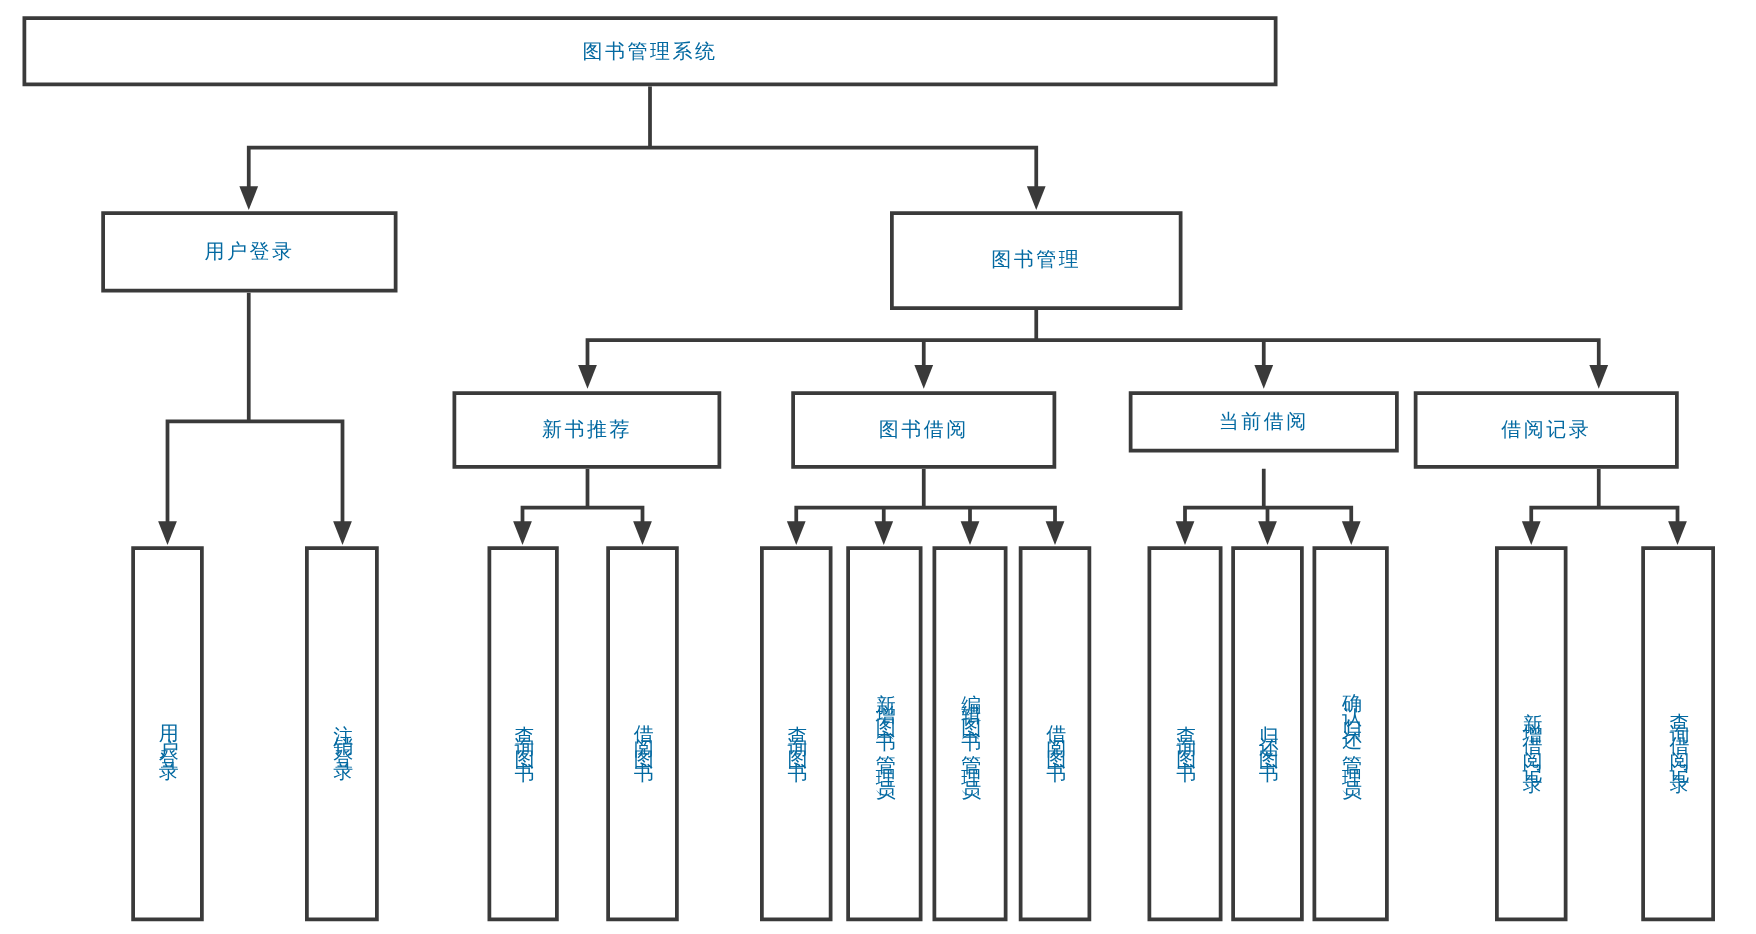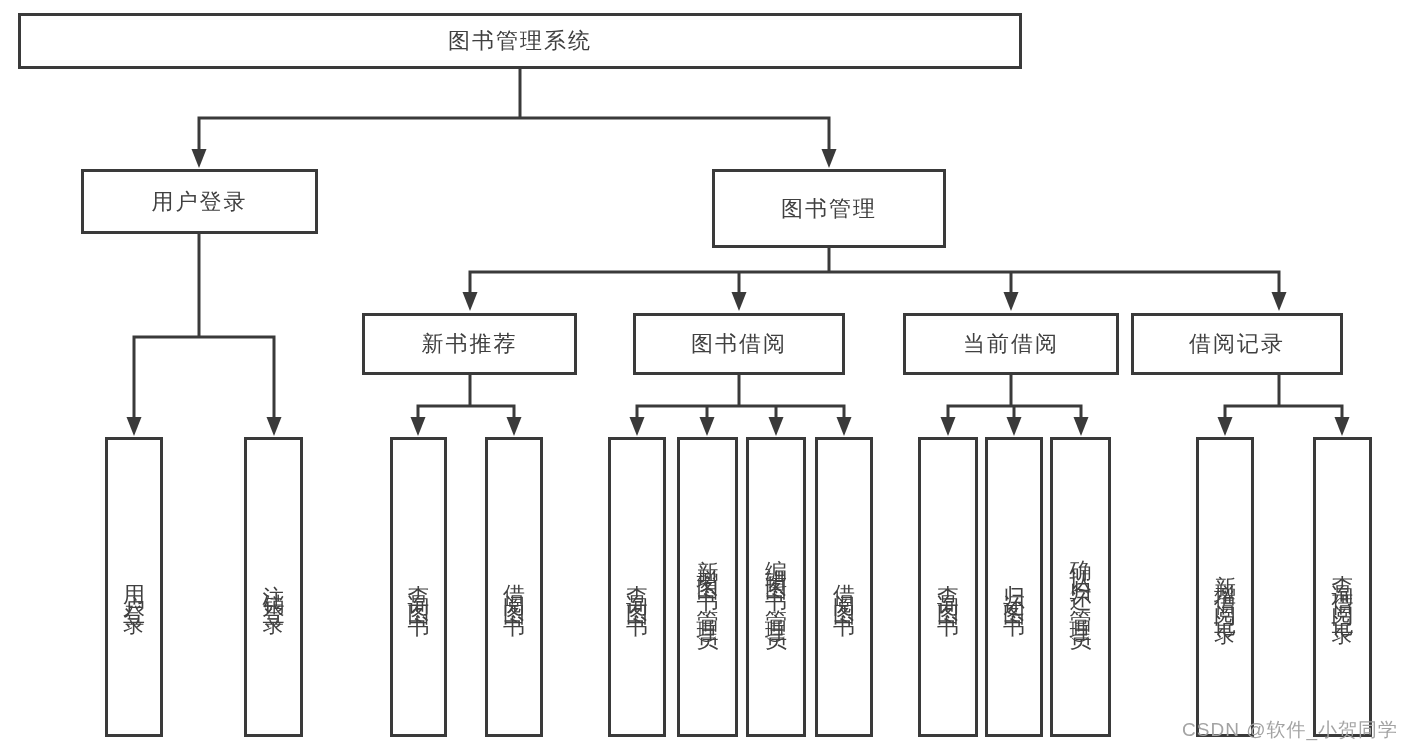--- a/index.html
+++ b/index.html
@@ -18,22 +18,22 @@
     pointer-events: none;
   }
   .node {
     position: absolute;
     box-sizing: border-box;
     background: #ffffff;
     border: 3px solid #3a3a3a;
     display: flex;
     align-items: center;
     justify-content: center;
-    color: #404040;
-    font-size: 22px;
+    color: #0369a1;
+    font-size: 16px;
     letter-spacing: 2px;
     white-space: nowrap;
   }
   .node.v span {
     writing-mode: vertical-rl;
     text-orientation: mixed;
     letter-spacing: 10px;
     white-space: normal;
     line-height: 1;
   }
@@ -113,21 +113,21 @@
   <div class="node" style="left:712px; top:169px; width:234px; height:79px;">
     <span>图书管理</span>
   </div>
 
   <div class="node" style="left:633px; top:313px; width:212px; height:62px;">
     <span>图书借阅</span>
   </div>
   <div class="node" style="left:362px; top:313px; width:215px; height:62px;">
     <span>新书推荐</span>
   </div>
-  <div class="node" style="left:903px; top:313px; width:216px; height:62px;">
+  <div class="node" style="left:903px; top:313px; width:216px; height:49px;">
     <span>当前借阅</span>
   </div>
   <div class="node" style="left:1131px; top:313px; width:212px; height:62px;">
     <span>借阅记录</span>
   </div>
 
   <div class="node v" style="left:105px; top:437px; width:58px; height:300px;">
     <span>用户登录</span>
   </div>
   <div class="node v" style="left:244px; top:437px; width:59px; height:300px;">
@@ -164,15 +164,14 @@
     <span>确认归还（管理员）</span>
   </div>
 
   <div class="node v" style="left:1196px; top:437px; width:58px; height:300px;">
     <span>新增借阅记录</span>
   </div>
   <div class="node v" style="left:1313px; top:437px; width:59px; height:300px;">
     <span>查询借阅记录</span>
   </div>
 
-  <div class="watermark">CSDN @软件_小贺同学</div>
 
 </div>
 
 </body></html>

